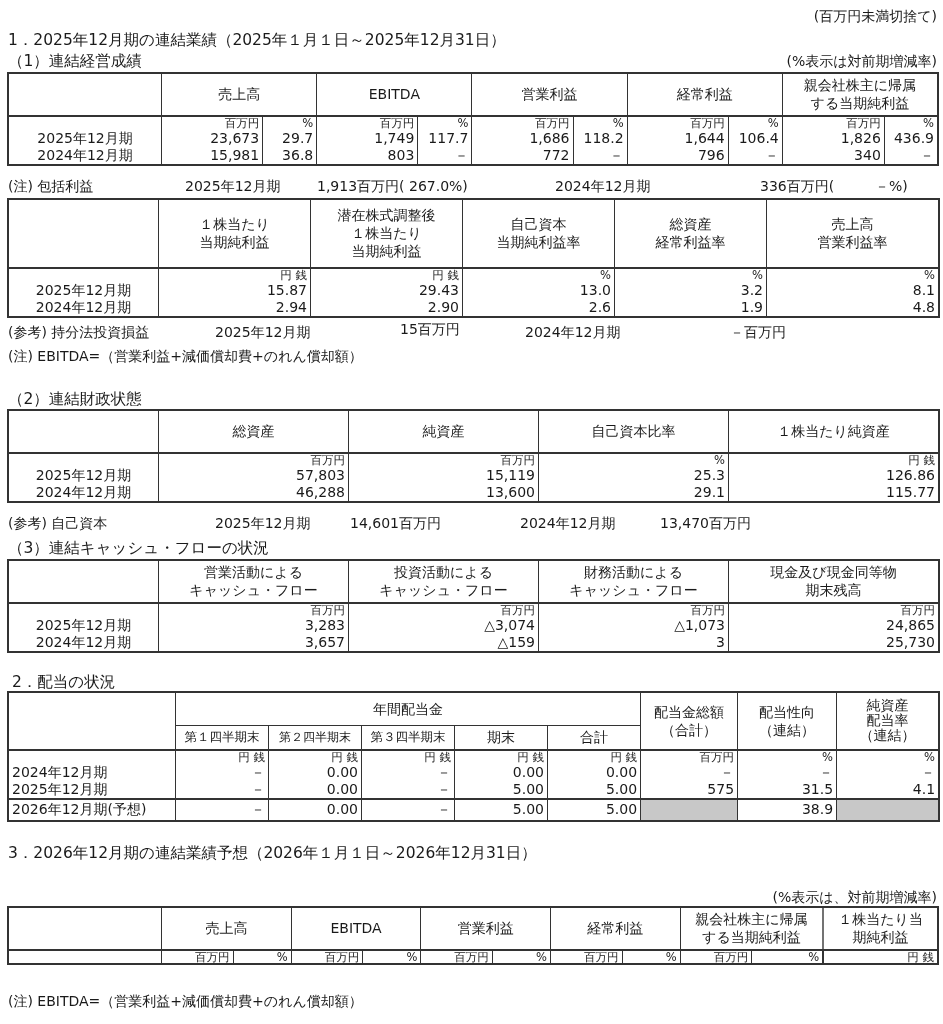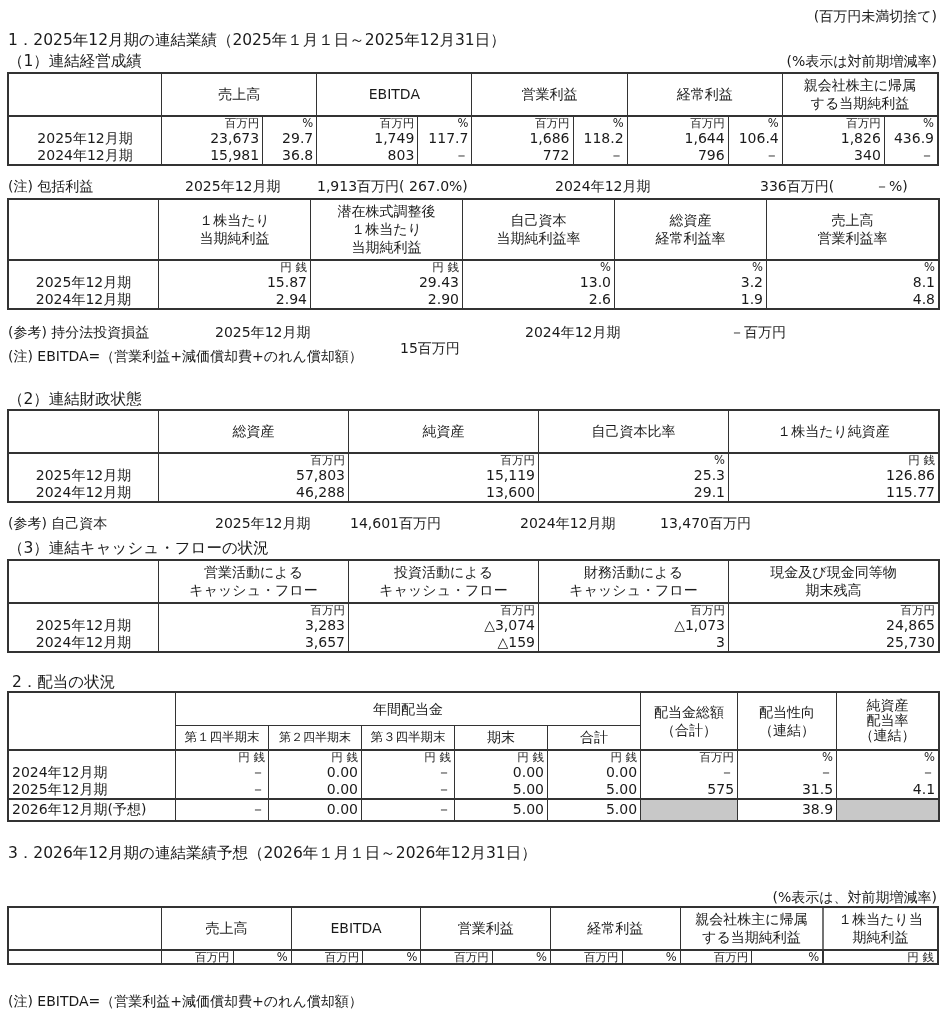--- a/index.html
+++ b/index.html
@@ -116,21 +116,21 @@
 <table class="outer" style="left:8px; top:199px; width:930px;">
   <colgroup>
     <col style="width:150px">
       <col style="width:152px">
       <col style="width:152px">
       <col style="width:152px">
       <col style="width:152px">
       <col style="width:172px">
   </colgroup>
   <tbody>
-      <tr class="thick-b" style="height:60px;">
+      <tr class="thick-b" style="height:68px;">
     <td></td>
     <td class="hd">
       <span class="stack">１株当たり</span>
           <span class="stack">当期純利益</span>
     </td>
     <td class="hd">
       <span class="stack">潜在株式調整後</span>
           <span class="stack">１株当たり</span>
           <span class="stack">当期純利益</span>
     </td>
@@ -169,21 +169,21 @@
     <td class="r nbt">2.90</td>
     <td class="r nbt">2.6</td>
     <td class="r nbt">1.9</td>
     <td class="r nbt">4.8</td>
   </tr>
 </tbody>
   </table>
 
 <div class="abs note" style="left:8px; top:324px;">(参考) 持分法投資損益</div>
 <div class="abs note" style="left:215px; top:324px;">2025年12月期</div>
-<div class="abs note" style="left:400px; top:340px;">15百万円</div>
+<div class="abs note" style="left:400px; top:321px;">15百万円</div>
 <div class="abs note" style="left:525px; top:324px;">2024年12月期</div>
 <div class="abs note" style="left:730px; top:324px;">－百万円</div>
 <div class="abs note" style="left:8px; top:348px;">(注) EBITDA=（営業利益+減価償却費+のれん償却額）</div>
 
 <div class="abs h1" style="left:8px; top:389px;">（2）連結財政状態</div>
 <table class="outer" style="left:8px; top:410px; width:930px;">
   <colgroup>
     <col style="width:150px">
       <col style="width:190px">
       <col style="width:190px">

